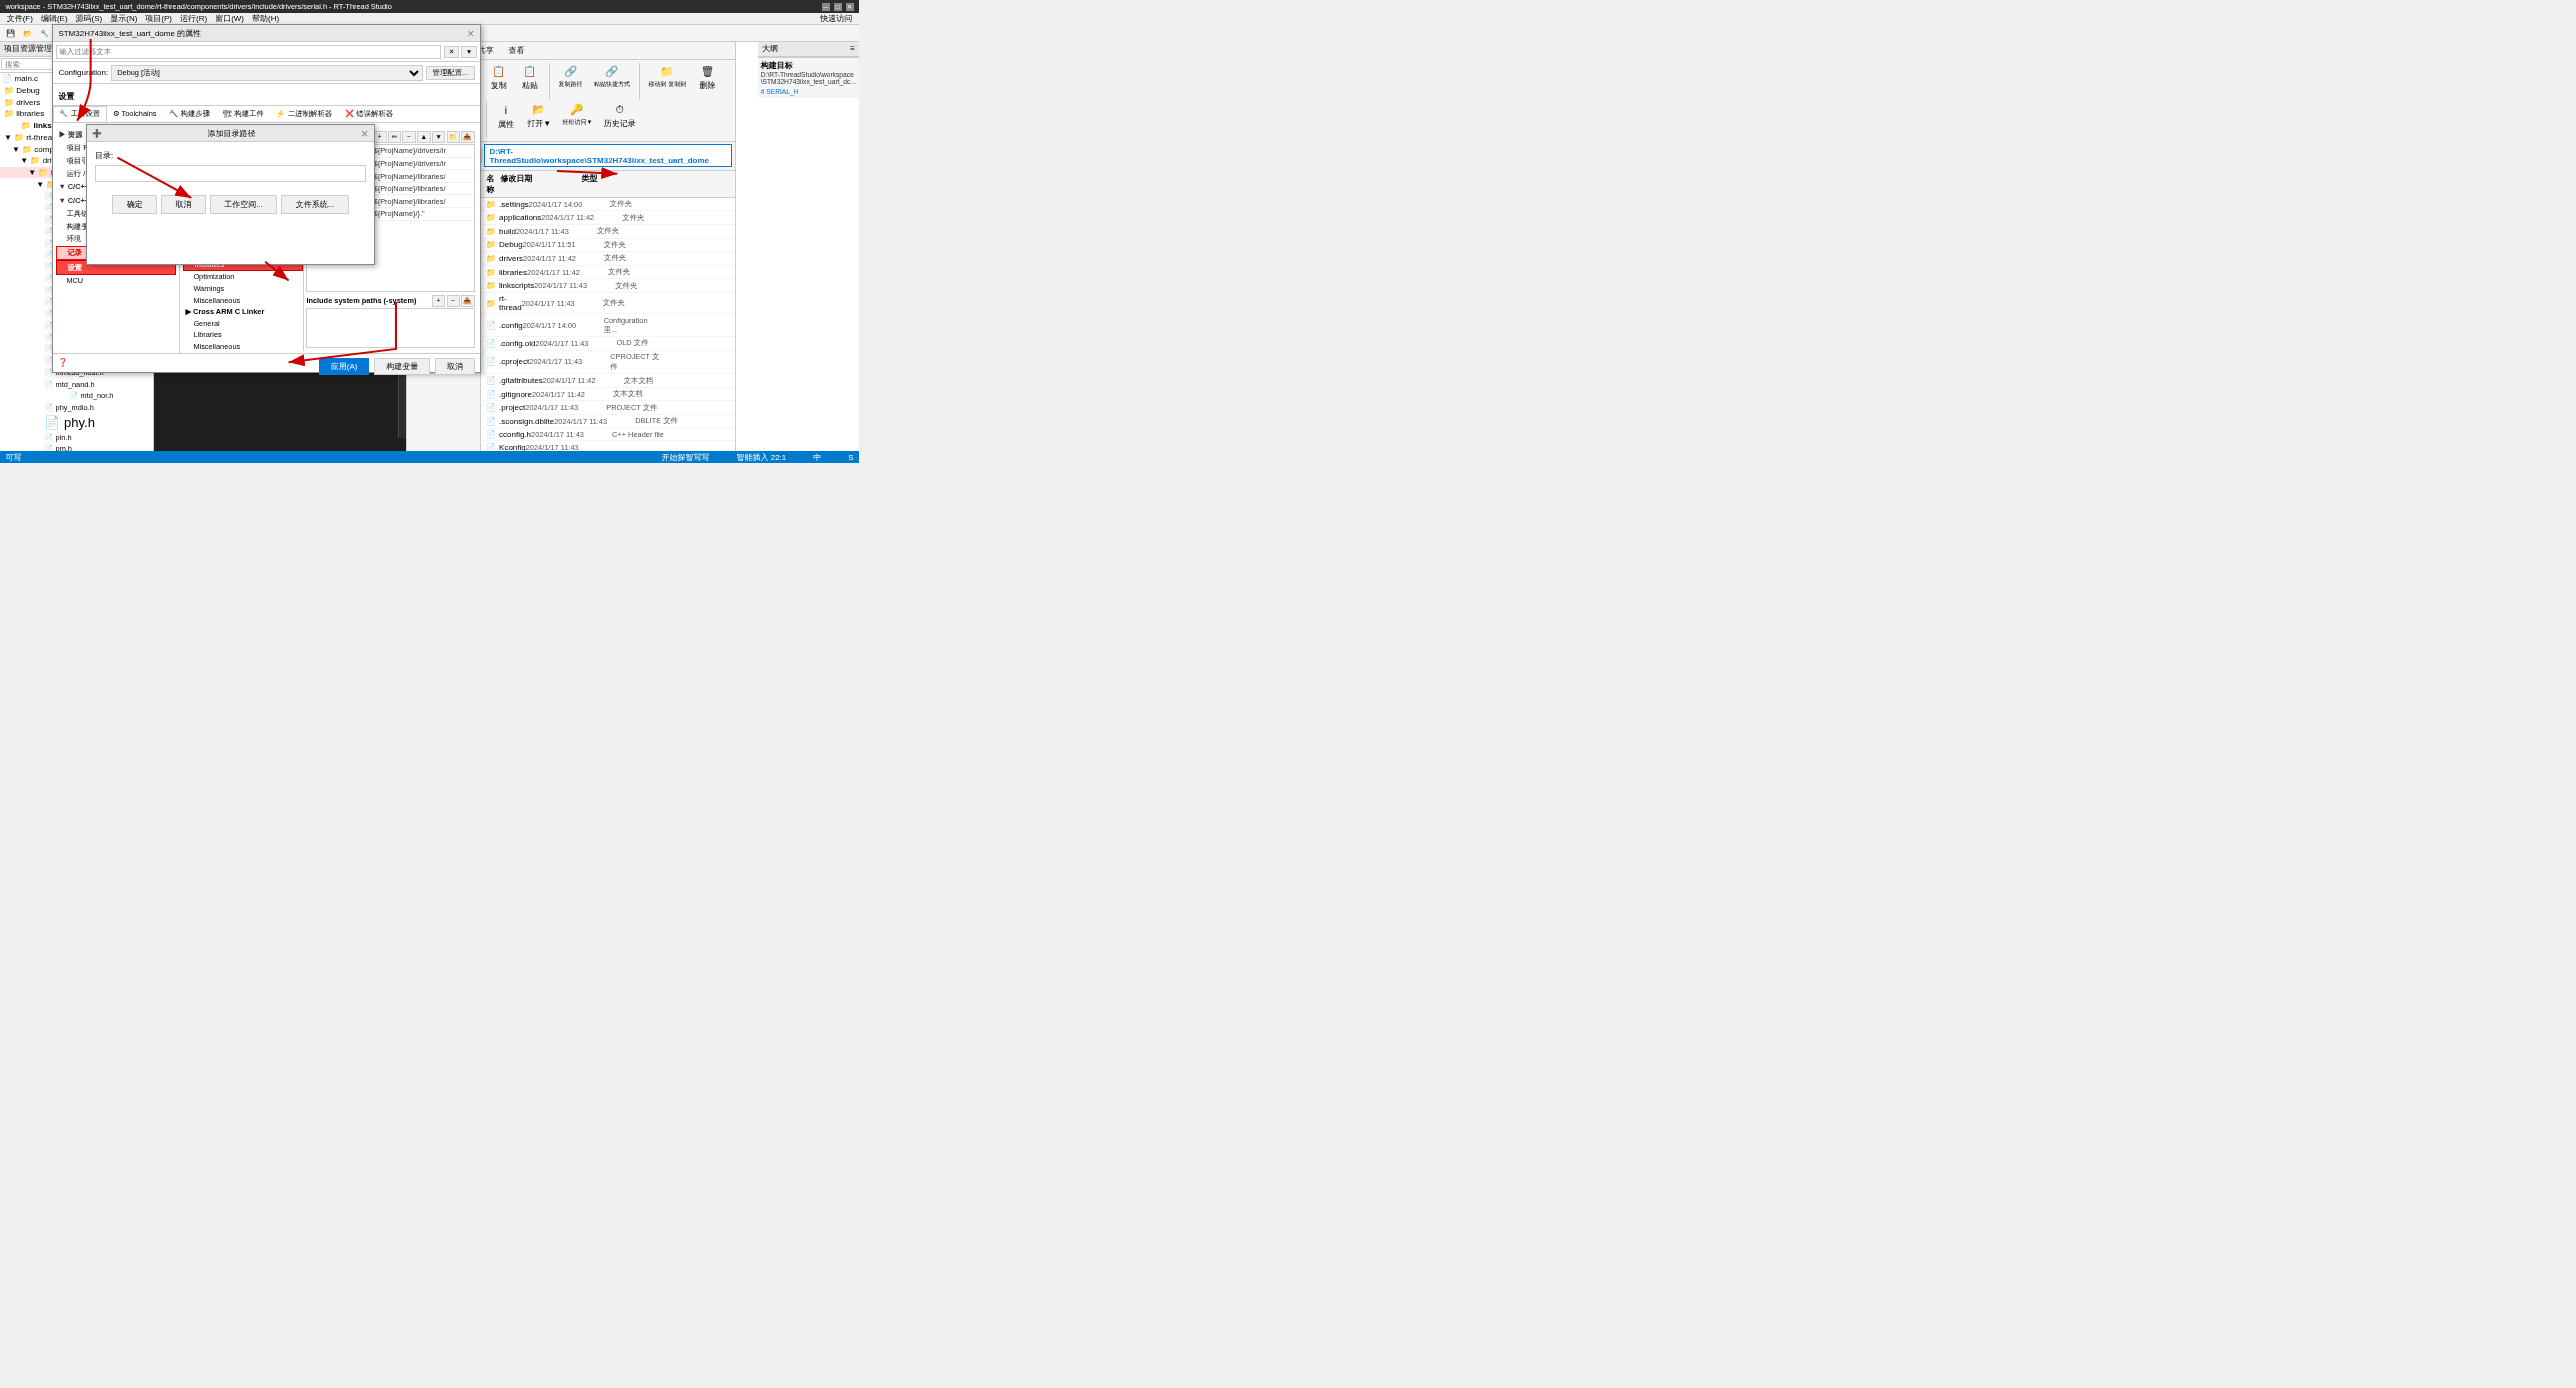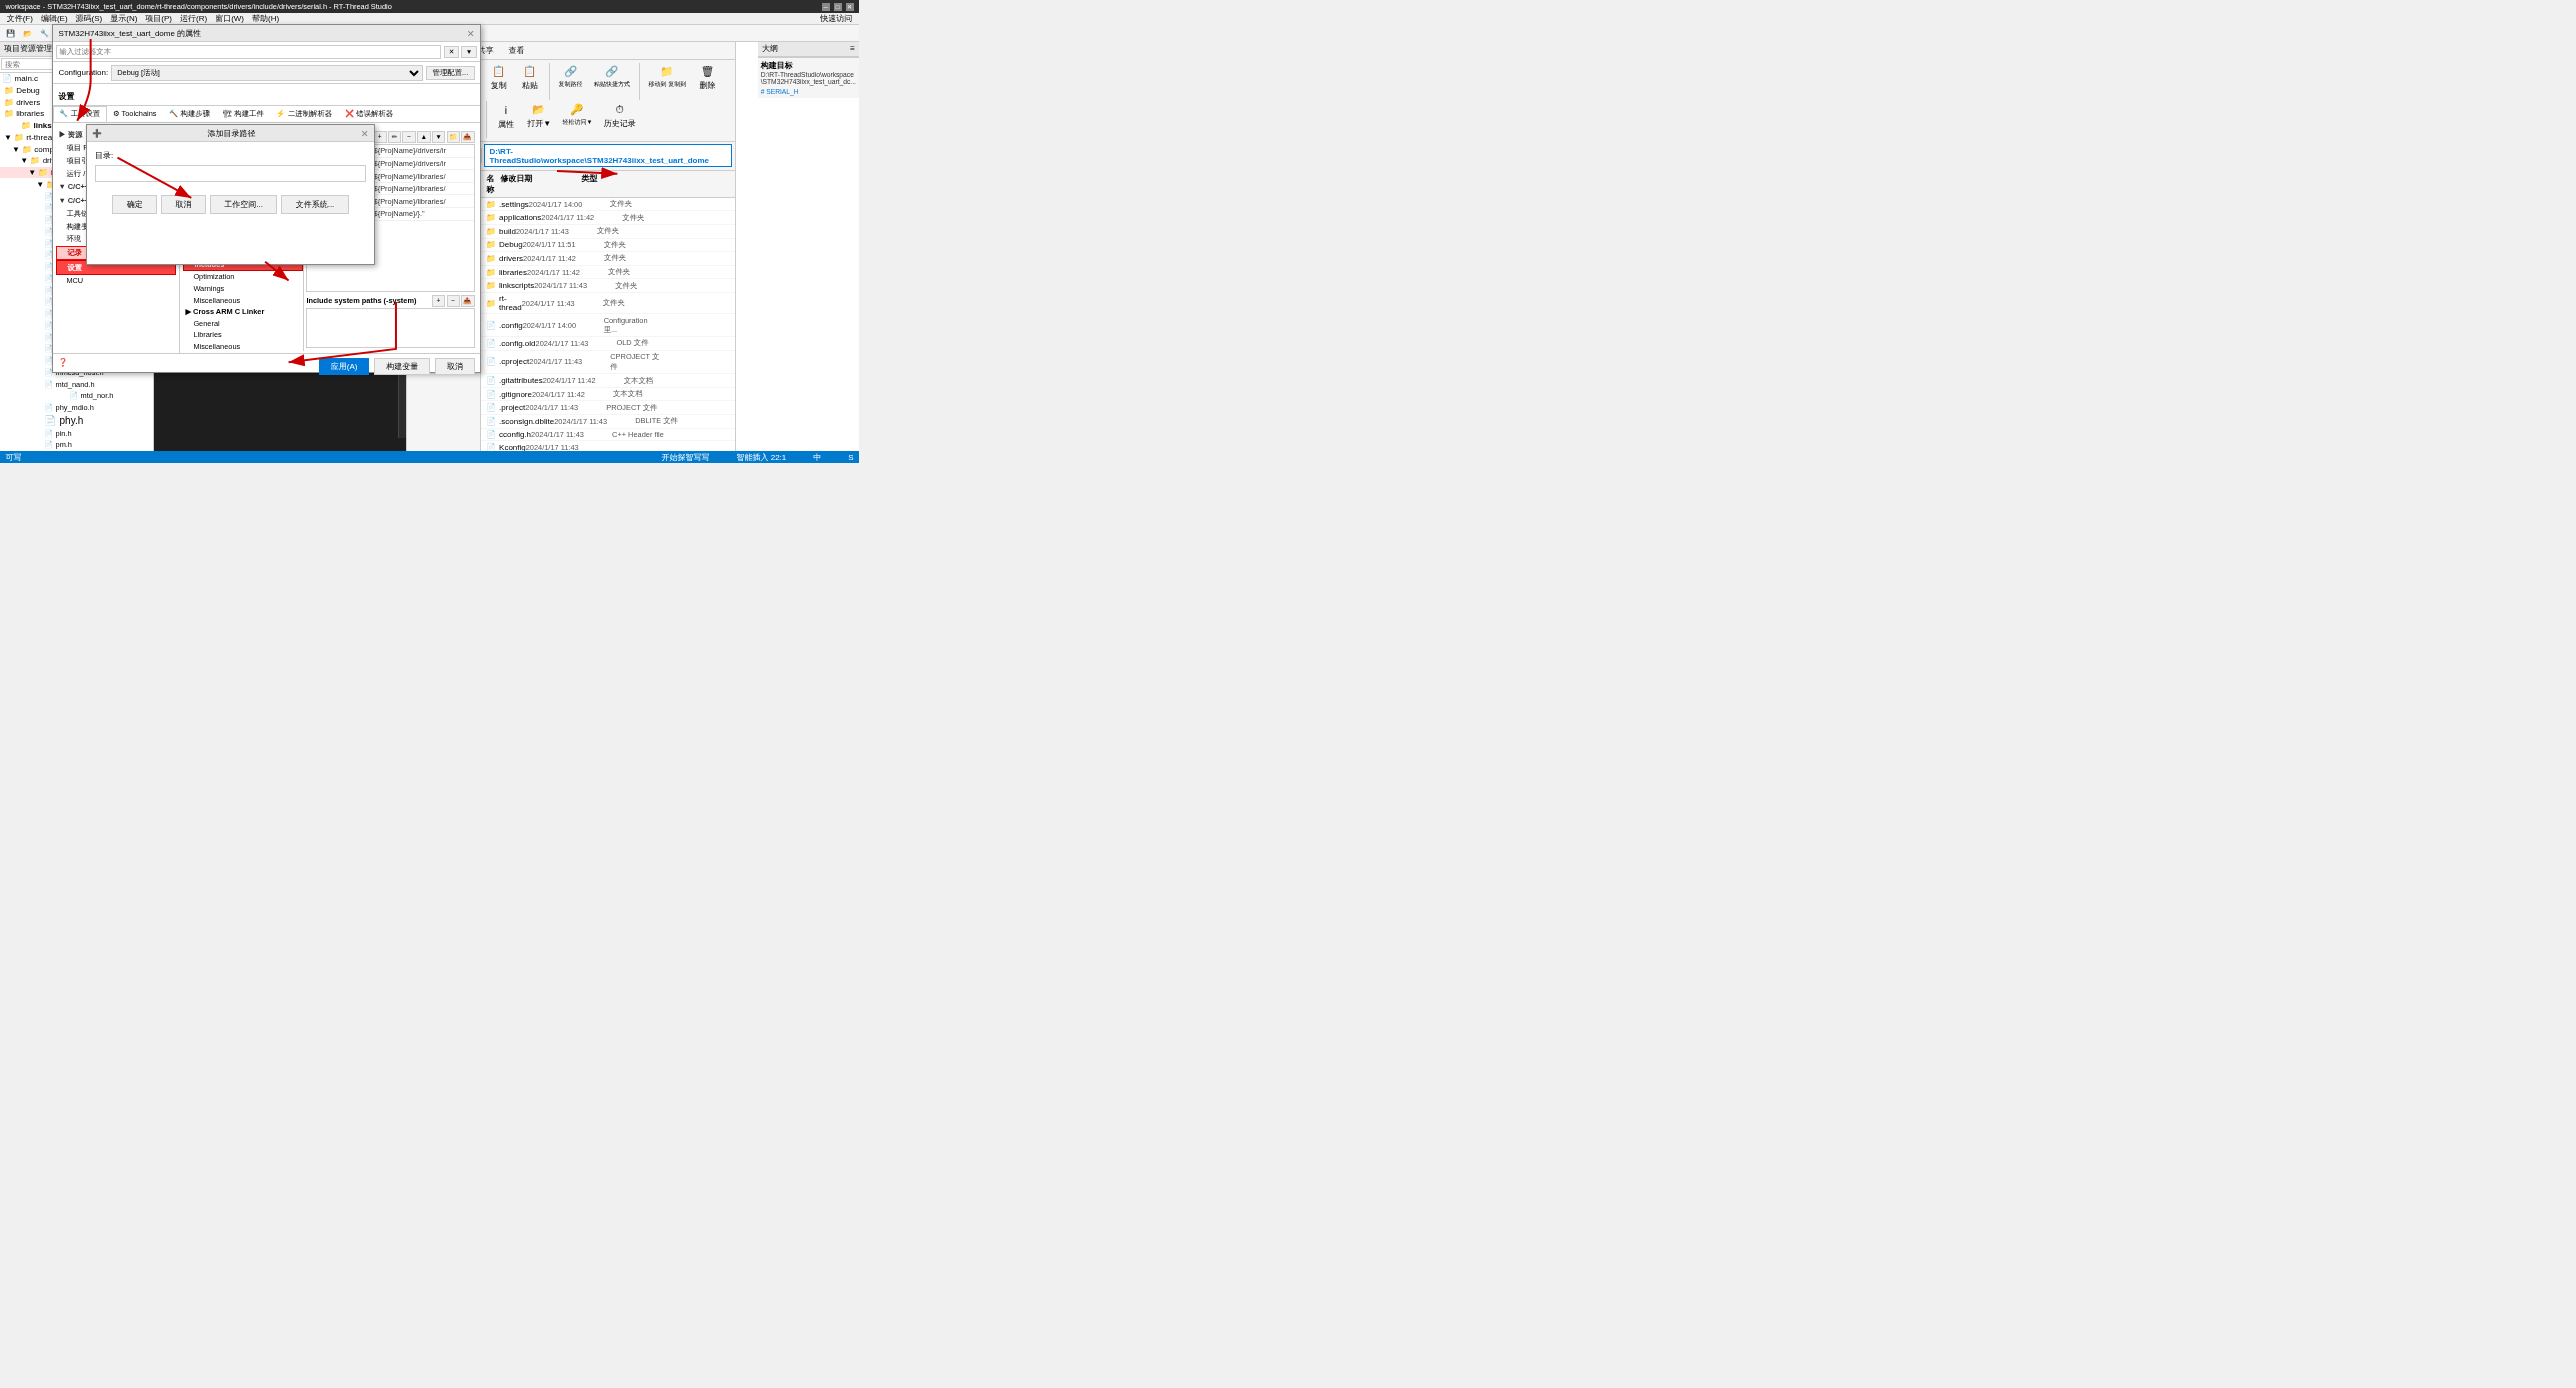--- a/index.html
+++ b/index.html
@@ -305,21 +305,21 @@
               <span style="padding-left:68px;font-size:7.4px;">📄 mtd_nor.h</span>
             </div>
           </div>
         <div class="tree-item">
             <div class="tree-row">
               <span style="padding-left:43px;font-size:7.4px;">📄 phy_mdio.h</span>
             </div>
           </div>
         <div class="tree-item">
             <div class="tree-row">
-              <span style="padding-left:43px;font-size:10px;">📄 phy.h</span>
+              <span style="padding-left:43px;font-size:13px;">📄 phy.h</span>
             </div>
           </div>
         <div class="tree-item">
             <div class="tree-row">
               <span style="padding-left:43px;font-size:7.4px;">📄 pin.h</span>
             </div>
           </div>
         <div class="tree-item">
             <div class="tree-row">
               <span style="padding-left:43px;font-size:7.4px;">📄 pm.h</span>

